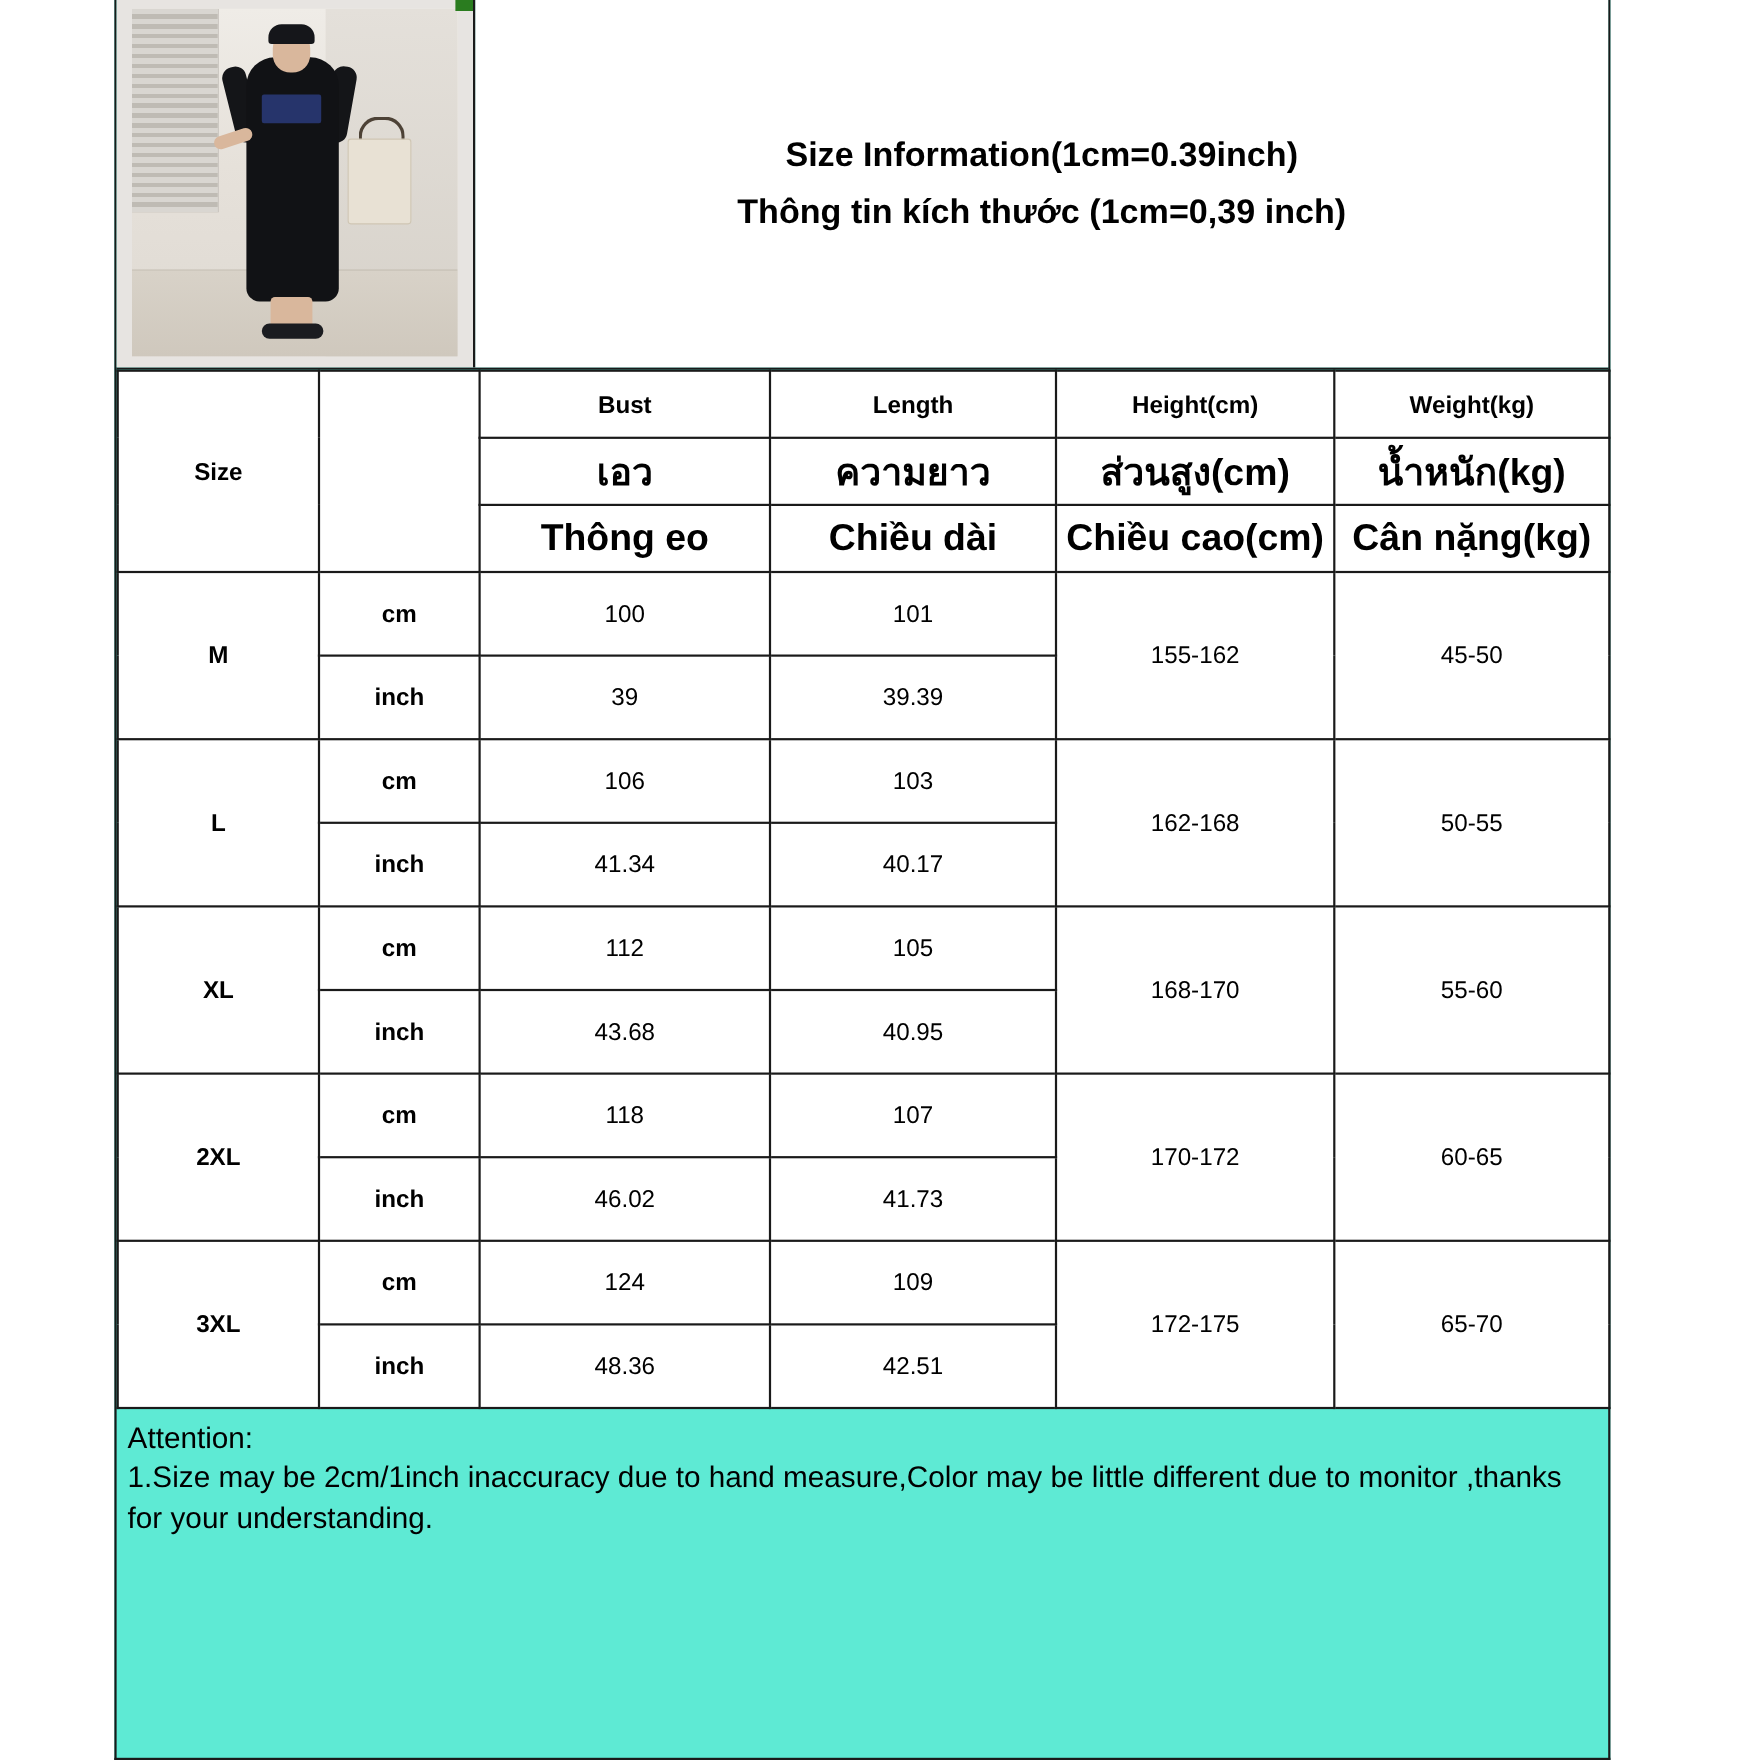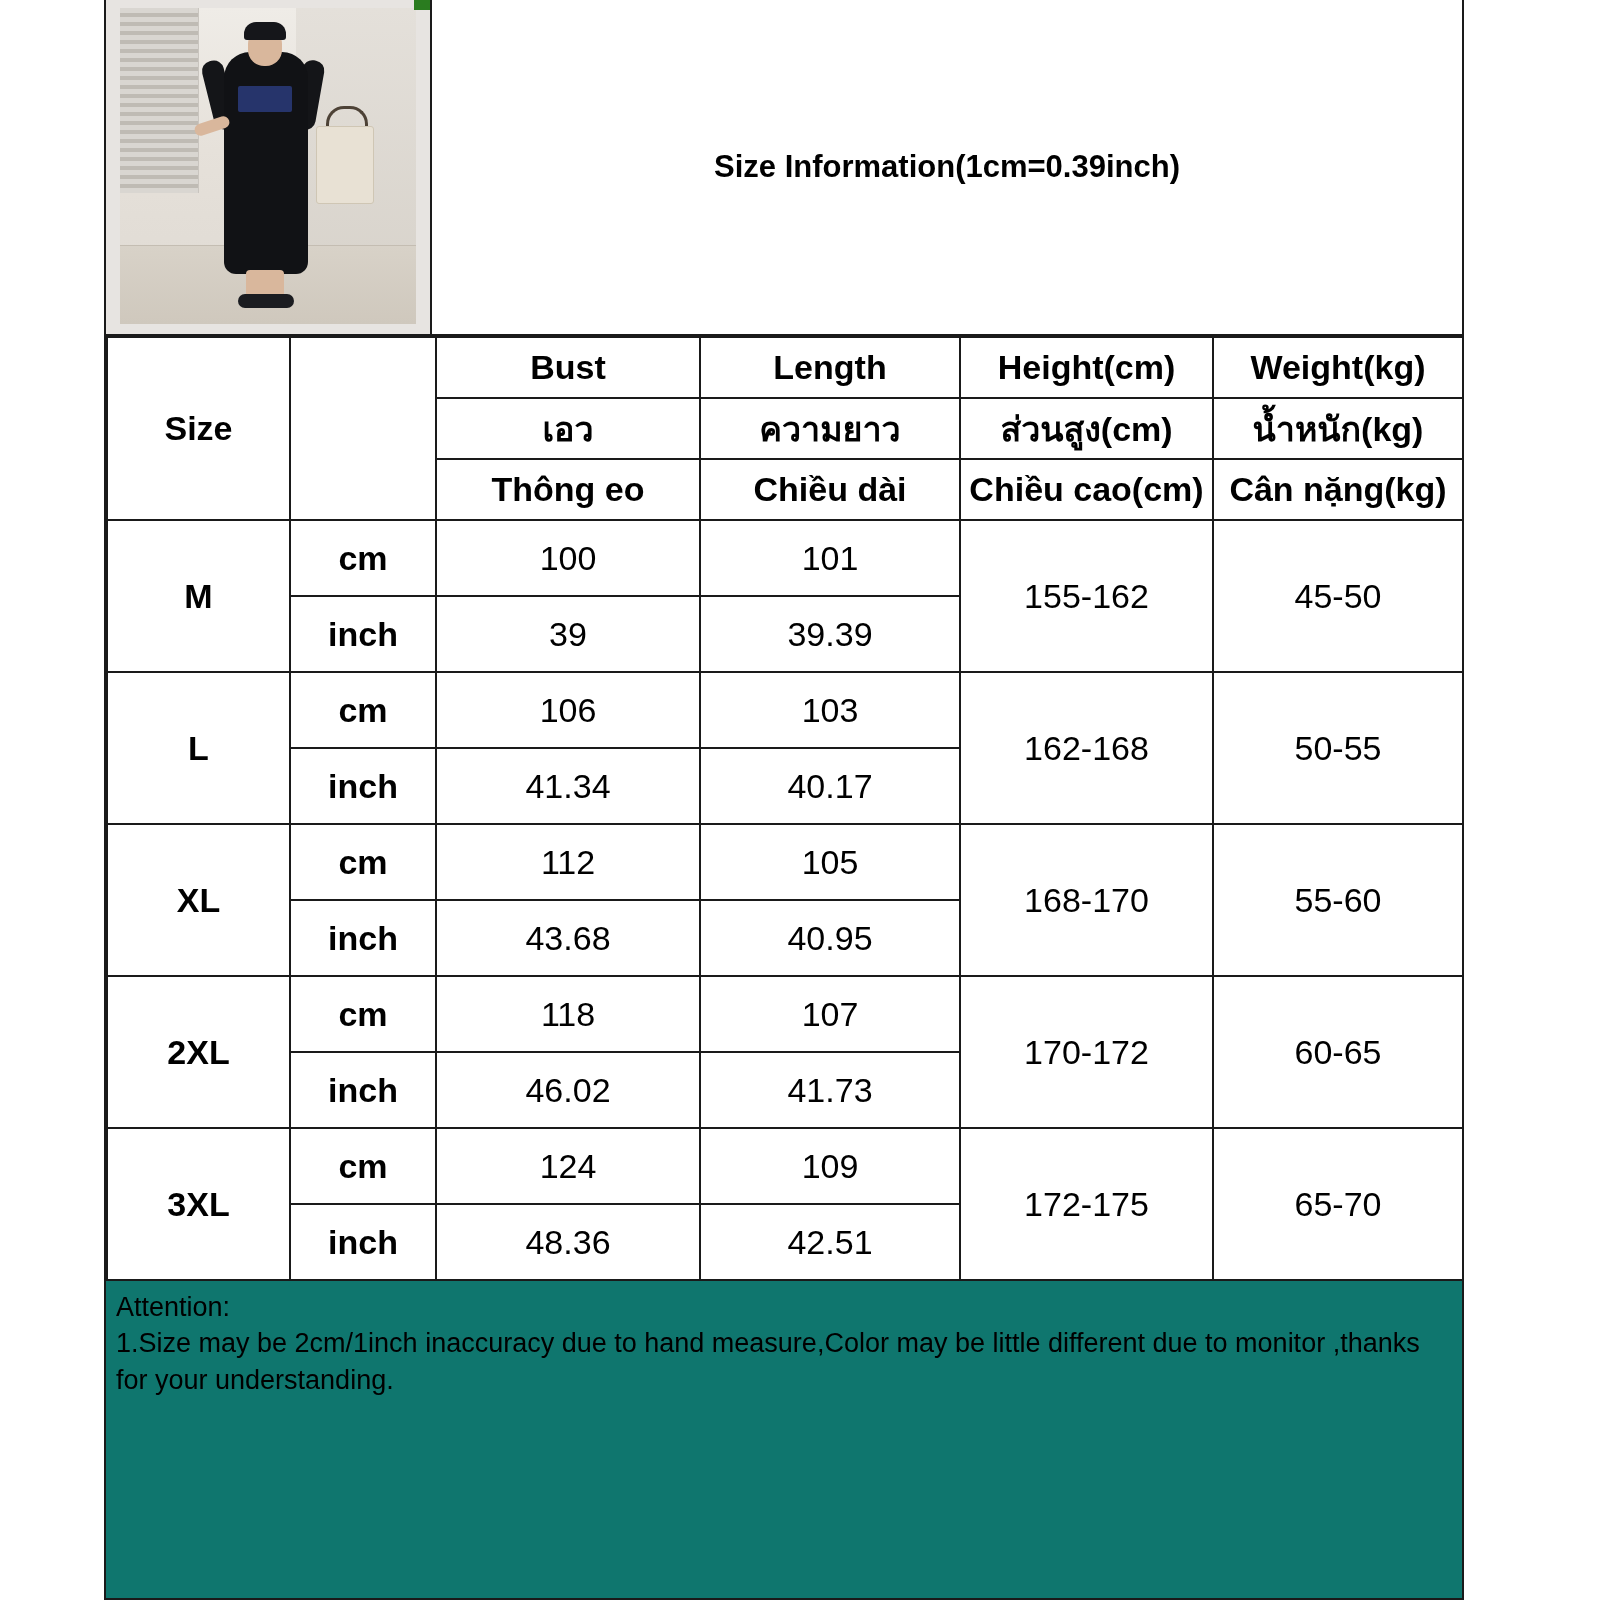--- a/index.html
+++ b/index.html
@@ -16,21 +16,21 @@
   }
   #sheet {
     position: absolute;
     left: 104px;
     top: 0px;
     width: 1360px;
     height: 1600px;
     box-sizing: border-box;
     border: 2px solid #1a1a1a;
     border-top: none;
-    background: #0f766e;
+    background: #5eead4;
   }
 
   
   .header-band {
     display: flex;
     height: 334px;
     border-bottom: 2px solid #1a1a1a;
   }
   .photo-cell {
     width: 326px;
@@ -189,21 +189,21 @@
   table.size-table {
     width: 100%;
     border-collapse: collapse;
     table-layout: fixed;
   }
   table.size-table td,
   table.size-table th {
     border: 2px solid #1a1a1a;
     text-align: center;
     vertical-align: middle;
-    font-size: 34px;
+    font-size: 22px;
     background: #ffffff;
     padding: 0;
   }
   .hdr {
     background: #e3e0dd;
     font-weight: bold;
   }
   .size-label-cell {
     background: #e3e0dd;
     font-weight: bold;
@@ -264,20 +264,21 @@
         <div class="figure-legs"></div>
         <div class="figure-shoes"></div>
         <div class="bag-handle"></div>
         <div class="bag"></div>
       </div>
       <div class="photo-topmark"></div>
     </div>
 
     <div class="title-cell">
       <div class="title-line">Size Information(1cm=0.39inch)</div>
+      <div class="title-line">Thông tin kích thước (1cm=0,39 inch)</div>
     </div>
   </div>
 
   <table class="size-table">
     <colgroup>
       <col class="c-size">
         <col class="c-unit">
         <col class="c-bust">
       <col class="c-len">
         <col class="c-ht">

